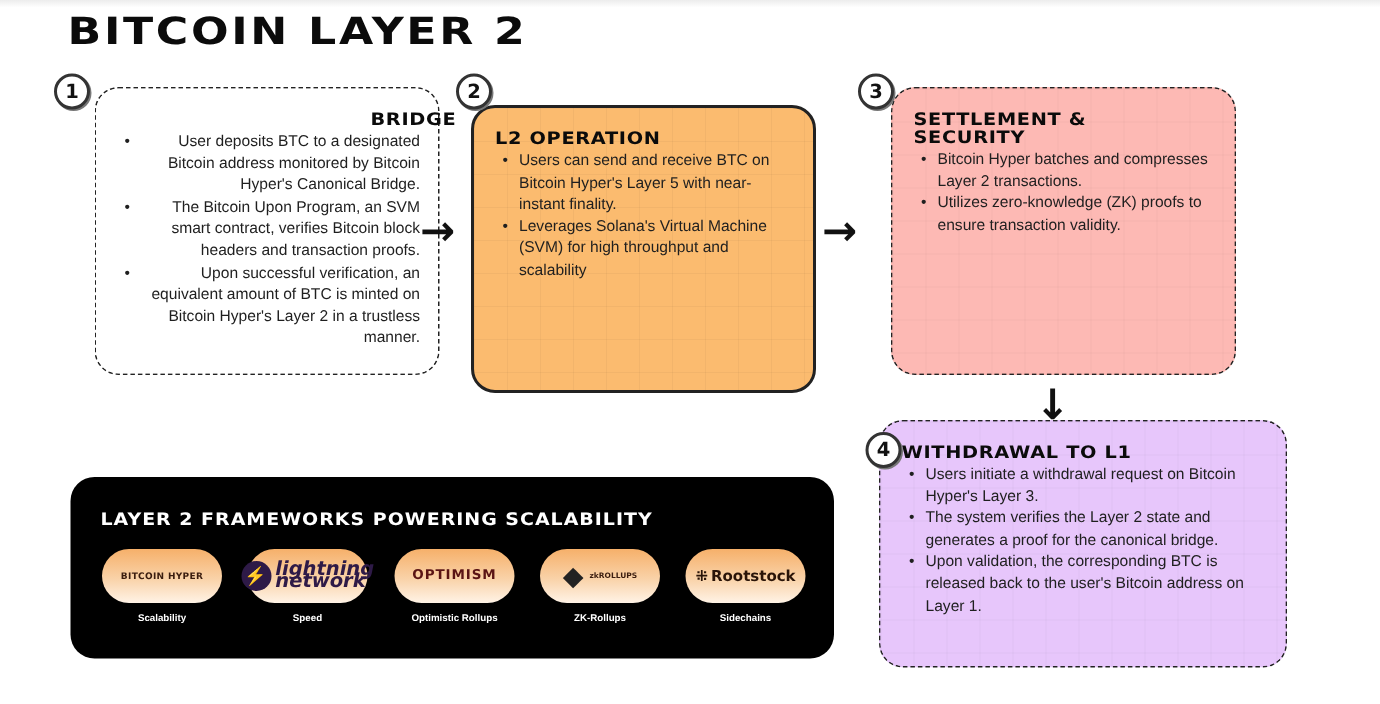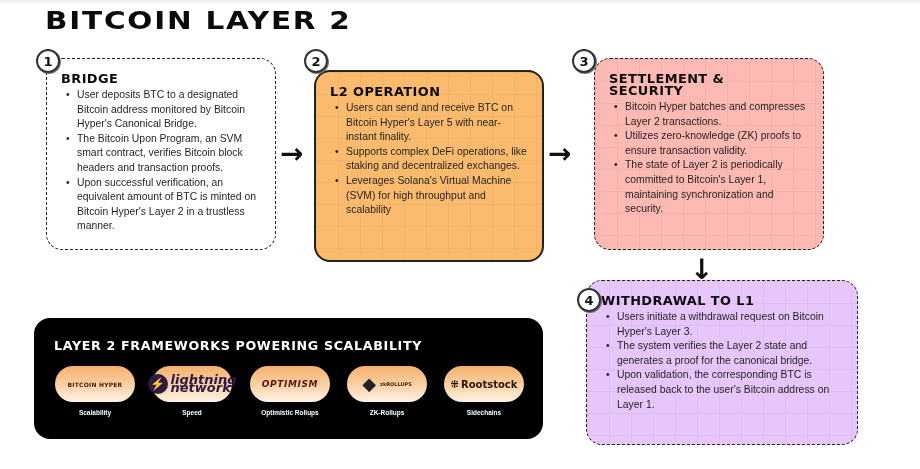--- a/index.html
+++ b/index.html
@@ -17,74 +17,72 @@
     background-size: 22px 22px; }
   .card h2 { font-family: "DejaVu Sans", sans-serif; font-weight: 900; font-size: 11.5px; letter-spacing: 0.4px; line-height: 12px; text-transform: uppercase; transform: scaleX(1.12); transform-origin: left top; color: #0b0b0b; margin-bottom: 3px; }
   .card ul { list-style: none; padding-left: 16px; }
   .card li { position: relative; font-size: 10.4px; line-height: 14.6px; color: #1f1f1f; }
   .card li::before { content: "•"; position: absolute; left: -11px; top: 0; }
 
   .badge { position: absolute; width: 24px; height: 24px; border-radius: 50%; background: #fff; border: 2px solid #333; box-shadow: 1px 1px 0 #777; display: flex; align-items: center; justify-content: center; font-family: "DejaVu Sans", sans-serif; font-weight: 900; font-size: 13px; color: #111; z-index: 3; }
 
   .arrow { position: absolute; font-family: "DejaVu Sans", sans-serif; font-size: 28px; line-height: 28px; color: #111; font-weight: bold; }
 
-  .frameworks { position: absolute; left: 34px; top: 318px; width: 509px; height: 121px; background: #000; border-radius: 16px; }
+  .frameworks { position: absolute; left: 47px; top: 318px; width: 509px; height: 121px; background: #000; border-radius: 16px; }
   .frameworks h3 { position: absolute; left: 20px; top: 21px; font-family: "DejaVu Sans", sans-serif; font-weight: 900; font-size: 11.5px; letter-spacing: 0.6px; color: #fff; transform: scaleX(1.1); transform-origin: left top; white-space: nowrap; }
   .fw-item { position: absolute; top: 48px; width: 80px; text-align: center; }
   .pill { width: 80px; height: 36px; border-radius: 18px; background: linear-gradient(#f6b06a 0%, #f9d2a8 55%, #fff3e6 100%); display: flex; align-items: center; justify-content: center; color: #3b1d0f; }
   .fw-label { margin-top: 7px; font-size: 6.5px; font-weight: bold; color: #fff; white-space: nowrap; }
 
   .logo-hyper { font-family: "DejaVu Sans", sans-serif; font-weight: 900; font-size: 6px; letter-spacing: 0.2px; color: #3b1d0f; }
   .logo-lightning { display: flex; align-items: center; gap: 3px; }
   .ln-circle { width: 20px; height: 20px; border-radius: 50%; background: #2e1a47; color: #f6b06a; display: flex; align-items: center; justify-content: center; font-size: 12px; }
   .ln-text { font-family: "DejaVu Sans", sans-serif; font-style: italic; font-weight: bold; font-size: 13px; line-height: 8.5px; color: #2e1a47; text-align: left; }
-  .logo-opt { font-family: "DejaVu Sans", sans-serif; font-style: italic; font-weight: 900; font-size: 9px; letter-spacing: 0.6px; color: #5a1414; }
+  .logo-opt { font-family: "DejaVu Sans", sans-serif; font-weight: 900; font-size: 9px; letter-spacing: 0.6px; color: #5a1414; }
   .logo-zk { display: flex; align-items: center; gap: 4px; }
   .zk-eth { font-size: 18px; color: #222; line-height: 18px; }
   .zk-text { font-family: "DejaVu Sans", sans-serif; font-weight: bold; font-size: 5px; color: #3b1d0f; }
   .logo-rsk { display: flex; align-items: center; gap: 2px; font-family: "DejaVu Sans", sans-serif; font-weight: bold; font-size: 10px; color: #2a1408; }
   .rsk-icon { font-size: 10px; }
 </style>
 </head>
 <body>
 
 <div class="topbar"></div>
 <div class="title">BITCOIN LAYER 2</div>
 
 <div class="badge" style="left:36px; top:49px;">1</div>
-<div class="card card-dashed" style="left:46px; top:58px; width:230px; height:192px; background:#fff;">
+<div class="card card-dashed" style="left:63px; top:58px; width:230px; height:192px; background:#fff;text-align:right;">
   <h2>BRIDGE</h2>
   <ul>
     <li>User deposits BTC to a designated Bitcoin address monitored by Bitcoin Hyper's Canonical Bridge.</li>
     <li>The Bitcoin Upon Program, an SVM smart contract, verifies Bitcoin block headers and transaction proofs.</li>
     <li>Upon successful verification, an equivalent amount of BTC is minted on Bitcoin Hyper's Layer 2 in a trustless manner.</li>
   </ul>
 </div>
 
 <div class="arrow" style="left:280px; top:140px;">→</div>
 
 <div class="badge" style="left:304px; top:49px;">2</div>
 <div class="card card-solid grid-bg" style="left:314px; top:58px; width:230px; height:192px; background-color:#fbbb6f;margin-top:12px;">
   <h2>L2 OPERATION</h2>
   <ul>
     <li>Users can send and receive BTC on Bitcoin Hyper's Layer 5 with near-instant finality.</li>
-    <li>Supports complex DeFi operations, like staking and decentralized exchanges.</li>
     <li>Leverages Solana's Virtual Machine (SVM) for high throughput and scalability</li>
   </ul>
 </div>
 
 <div class="arrow" style="left:548px; top:140px;">→</div>
 
 <div class="badge" style="left:572px; top:49px;">3</div>
 <div class="card card-dashed grid-bg" style="left:594px; top:58px; width:230px; height:192px; background-color:#fdb9b4;">
   <h2 style="width:120px;">SETTLEMENT &amp; SECURITY</h2>
   <ul>
     <li>Bitcoin Hyper batches and compresses Layer 2 transactions.</li>
     <li>Utilizes zero-knowledge (ZK) proofs to ensure transaction validity.</li>
-    <li>The state of Layer 2 is periodically committed to Bitcoin's Layer 1, maintaining synchronization and security.</li>
   </ul>
 </div>
 
 <div class="arrow" style="left:690px; top:256px;">↓</div>
 
 <div class="badge" style="left:577px; top:288px;">4</div>
 <div class="card card-dashed grid-bg" style="left:586px; top:280px; width:272px; height:165px; background-color:#e7c6fb;">
   <h2>WITHDRAWAL TO L1</h2>
   <ul>
     <li>Users initiate a withdrawal request on Bitcoin Hyper's Layer 3.</li>

